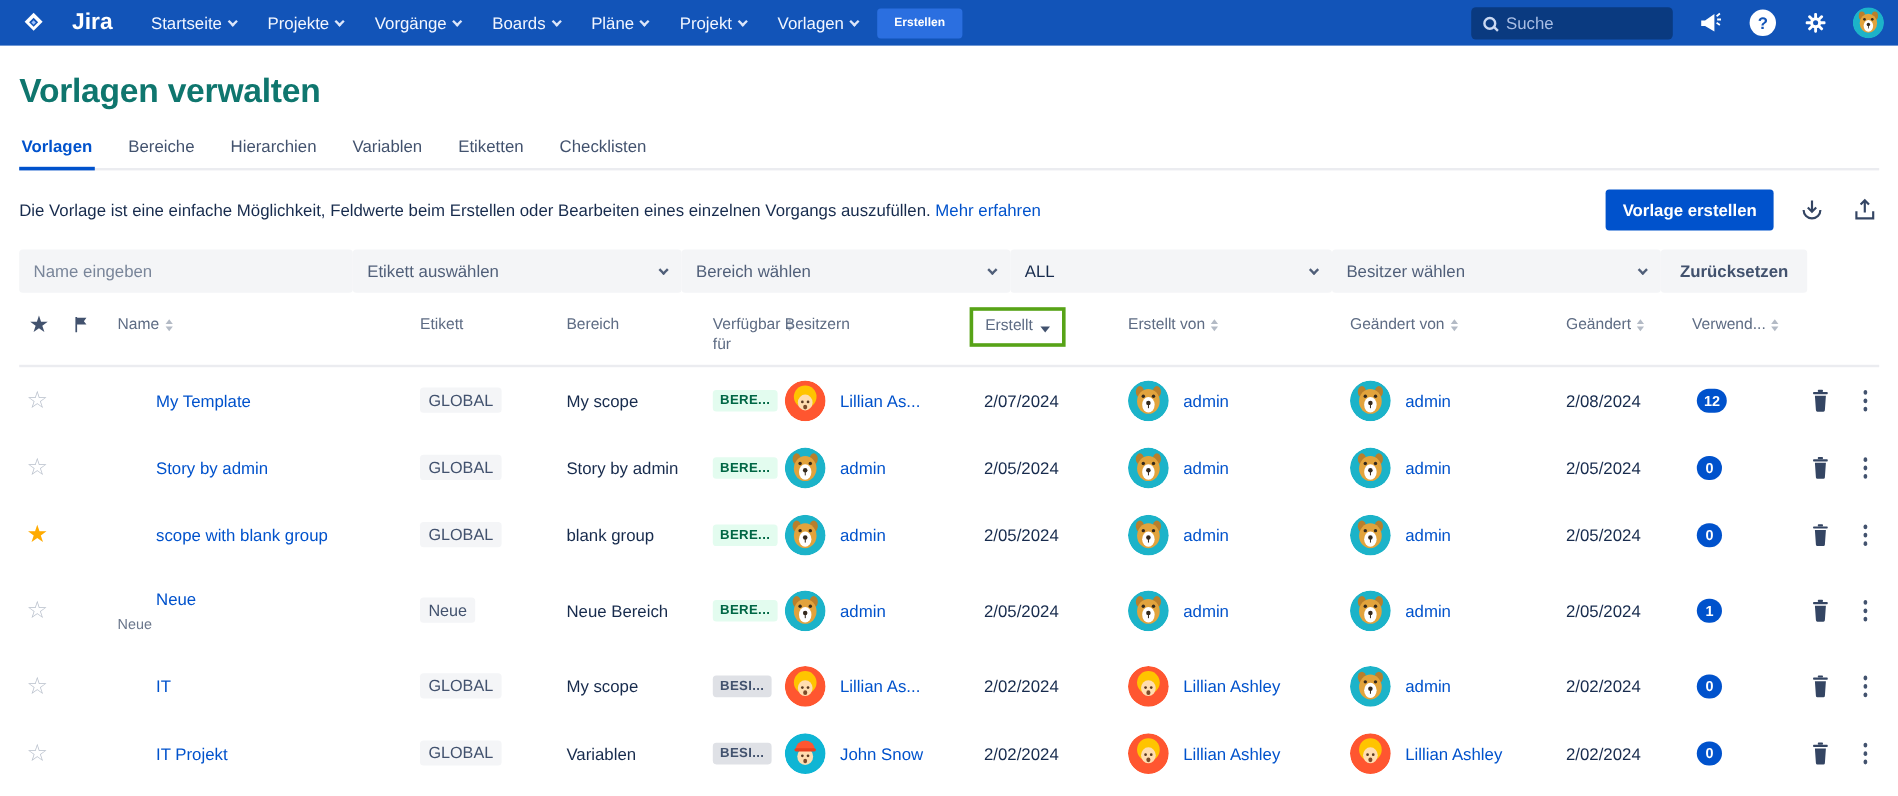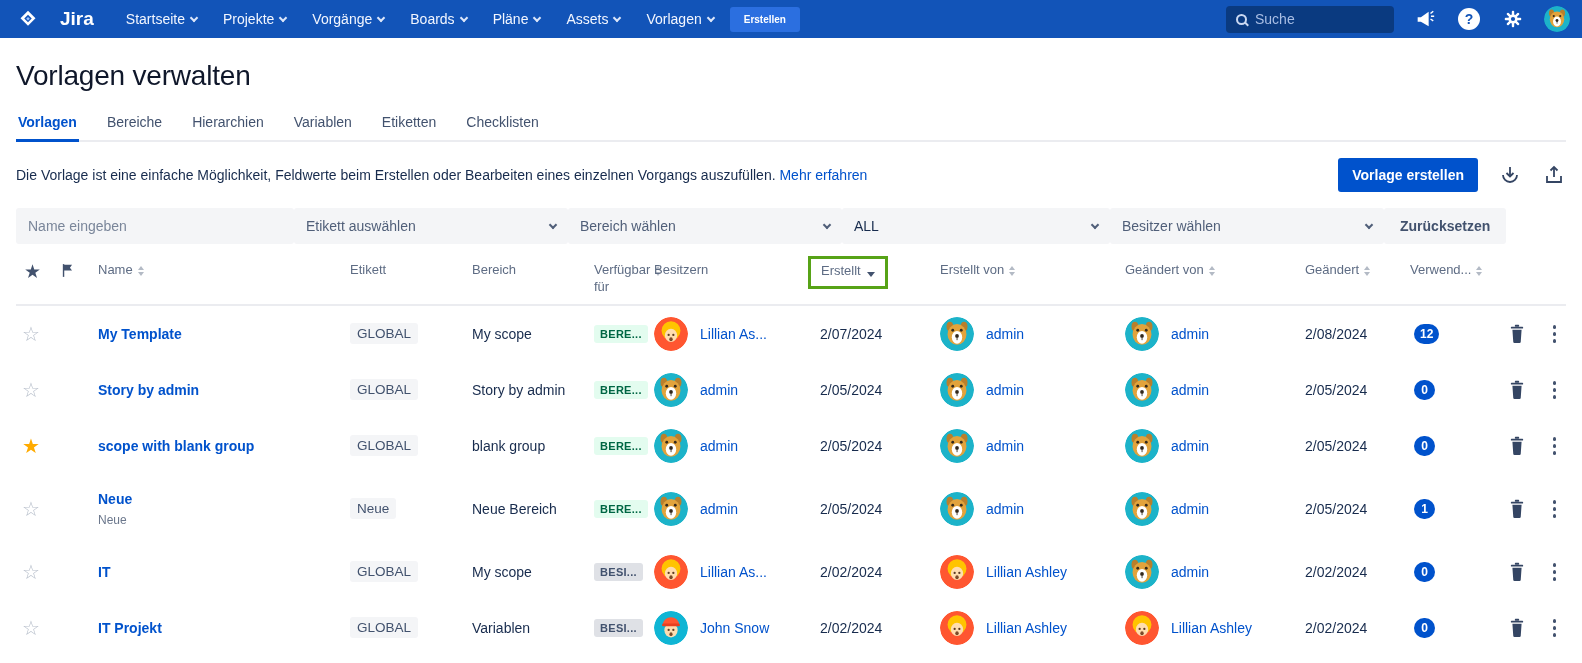--- a/index.html
+++ b/index.html
@@ -18,21 +18,21 @@
   .nav-search input { background:transparent; border:none; outline:none; color:#BFD0EC; font-size:14px; width:120px; font-family:inherit; }
   .nav-search input::placeholder { color:#A9BEE4; }
   .mag { width:11px; height:11px; border:2px solid #CBD9F2; border-radius:50%; position:relative; flex:none; }
   .mag::after { content:""; position:absolute; width:5px; height:2px; background:#CBD9F2; transform:rotate(45deg); right:-4px; bottom:-2px; }
   .nav-iconbtn { display:flex; align-items:center; justify-content:center; width:26px; height:26px; cursor:pointer; }
   .help-circle { width:22px; height:22px; border-radius:50%; background:#fff; color:#1254B8; font-weight:bold; font-size:14px; display:flex; align-items:center; justify-content:center; }
   .nav-avatar { width:26px; height:26px; border-radius:50%; overflow:hidden; cursor:pointer; }
 
   
   .page { padding:0 16px; }
-  .page-title { font-size:28px; font-weight:normal; color:#0f172a; margin-top:22px; letter-spacing:-0.2px; }
+  .page-title { font-size:28px; font-weight:bold; color:#0f766e; margin-top:22px; letter-spacing:-0.2px; }
   .tabs { display:flex; gap:26px; margin-top:18px; border-bottom:2px solid #EBECF0; }
   .tab { font-size:14px; color:#42526E; padding:4px 2px 9px; cursor:pointer; border-bottom:3px solid transparent; margin-bottom:-2px; }
   .tab.active { color:#0052CC; font-weight:bold; border-bottom-color:#0052CC; }
 
   .desc-row { display:flex; align-items:center; margin-top:16px; }
   .desc { font-size:14px; color:#172B4D; }
   .desc a { color:#0052CC; cursor:pointer; }
   .desc-actions { margin-left:auto; display:flex; align-items:center; gap:20px; }
   .btn-primary { background:#0052CC; color:#fff; font-weight:bold; font-size:14px; border:none; border-radius:3px; padding:9px 14px; cursor:pointer; }
   .tool-icon { cursor:pointer; display:flex; }
@@ -62,21 +62,21 @@
   .tri-desc { border-left:4px solid transparent; border-right:4px solid transparent; border-top:5px solid #42526E; margin:6px 0 0 6px; }
   .hl-box { display:inline-flex; align-items:center; border:3px solid #57A317; padding:4px 10px 6px; margin:-6px 0 0 -12px; }
   .hdr-star { font-size:19px; color:#42526E; line-height:1; margin-left:8px; cursor:pointer; }
 
   .trow { height:56px; }
   .trow.tall { height:70px; }
   .cell { display:flex; align-items:center; font-size:14px; color:#172B4D; }
   .star { font-size:20px; color:#B9C0CC; cursor:pointer; margin-left:6px; line-height:1; }
   .star.filled { color:#FFAB00; }
   .link { color:#0052CC; font-size:14px; cursor:pointer; }
-  .name-link { font-weight:bold; }
+  .name-link { font-weight:normal;margin-left:32px; }
   .subtitle { font-size:12px; color:#6B778C; margin-top:6px; }
   .label-badge { background:#F4F5F7; color:#42526E; font-size:13.5px; padding:3px 7px; border-radius:3px; }
   .badge { font-size:11px; font-weight:bold; letter-spacing:0.3px; padding:3px 6px; border-radius:3px; }
   .badge-green { background:#E3FCEF; color:#006644; }
   .badge-gray  { background:#DFE1E6; color:#42526E; }
   .avatar { width:34px; height:34px; border-radius:50%; flex:none; margin-right:12px; }
   .count-pill { background:#0052CC; color:#fff; font-size:12px; font-weight:bold; min-width:21px; height:20px; border-radius:10px; display:inline-flex; align-items:center; justify-content:center; padding:0 6px; margin-left:4px; }
   .actions { justify-content:space-between; padding:0 10px 0 14px; }
   .dots { display:flex; flex-direction:column; gap:3.5px; cursor:pointer; padding:4px; }
   .dots b { width:3.5px; height:3.5px; border-radius:50%; background:#42526E; }
@@ -148,21 +148,21 @@
       </div>
     <div class="nav-item">
         <span>Boards</span>
         <i class="chev"></i>
       </div>
     <div class="nav-item">
         <span>Pläne</span>
         <i class="chev"></i>
       </div>
     <div class="nav-item">
-        <span>Assets</span>
+        <span>Projekt</span>
         <i class="chev"></i>
       </div>
     <div class="nav-item">
         <span>Vorlagen</span>
         <i class="chev"></i>
       </div>
     <button class="nav-create">Erstellen</button>
   </div>
   <div class="nav-right">
     <div class="nav-search">

